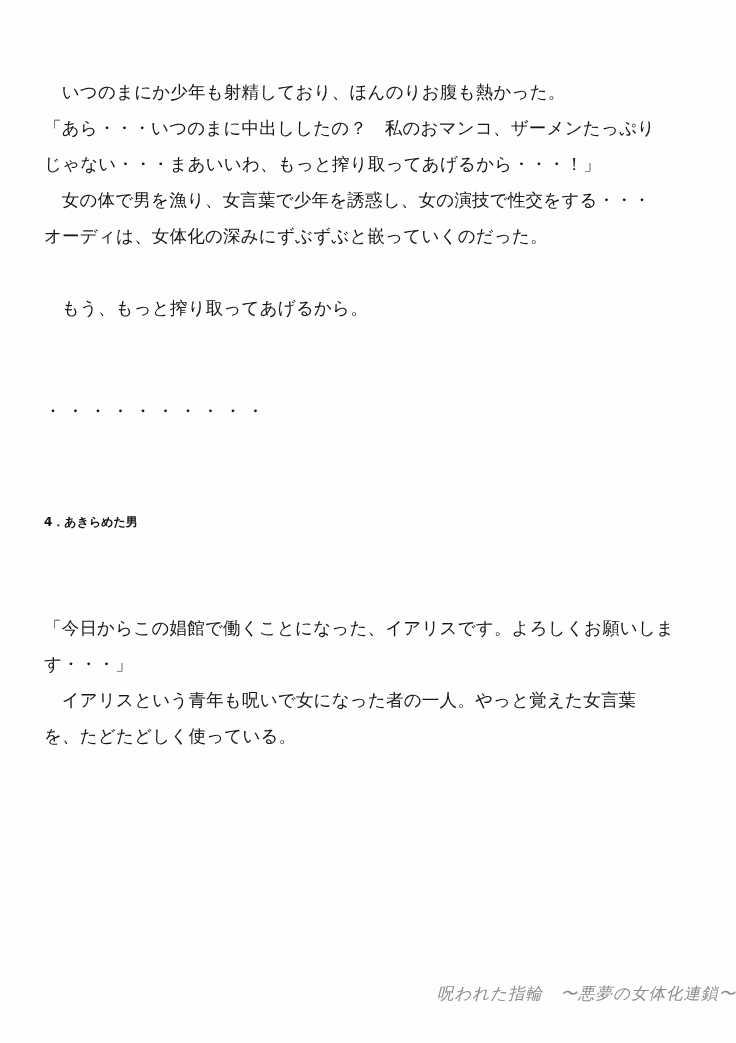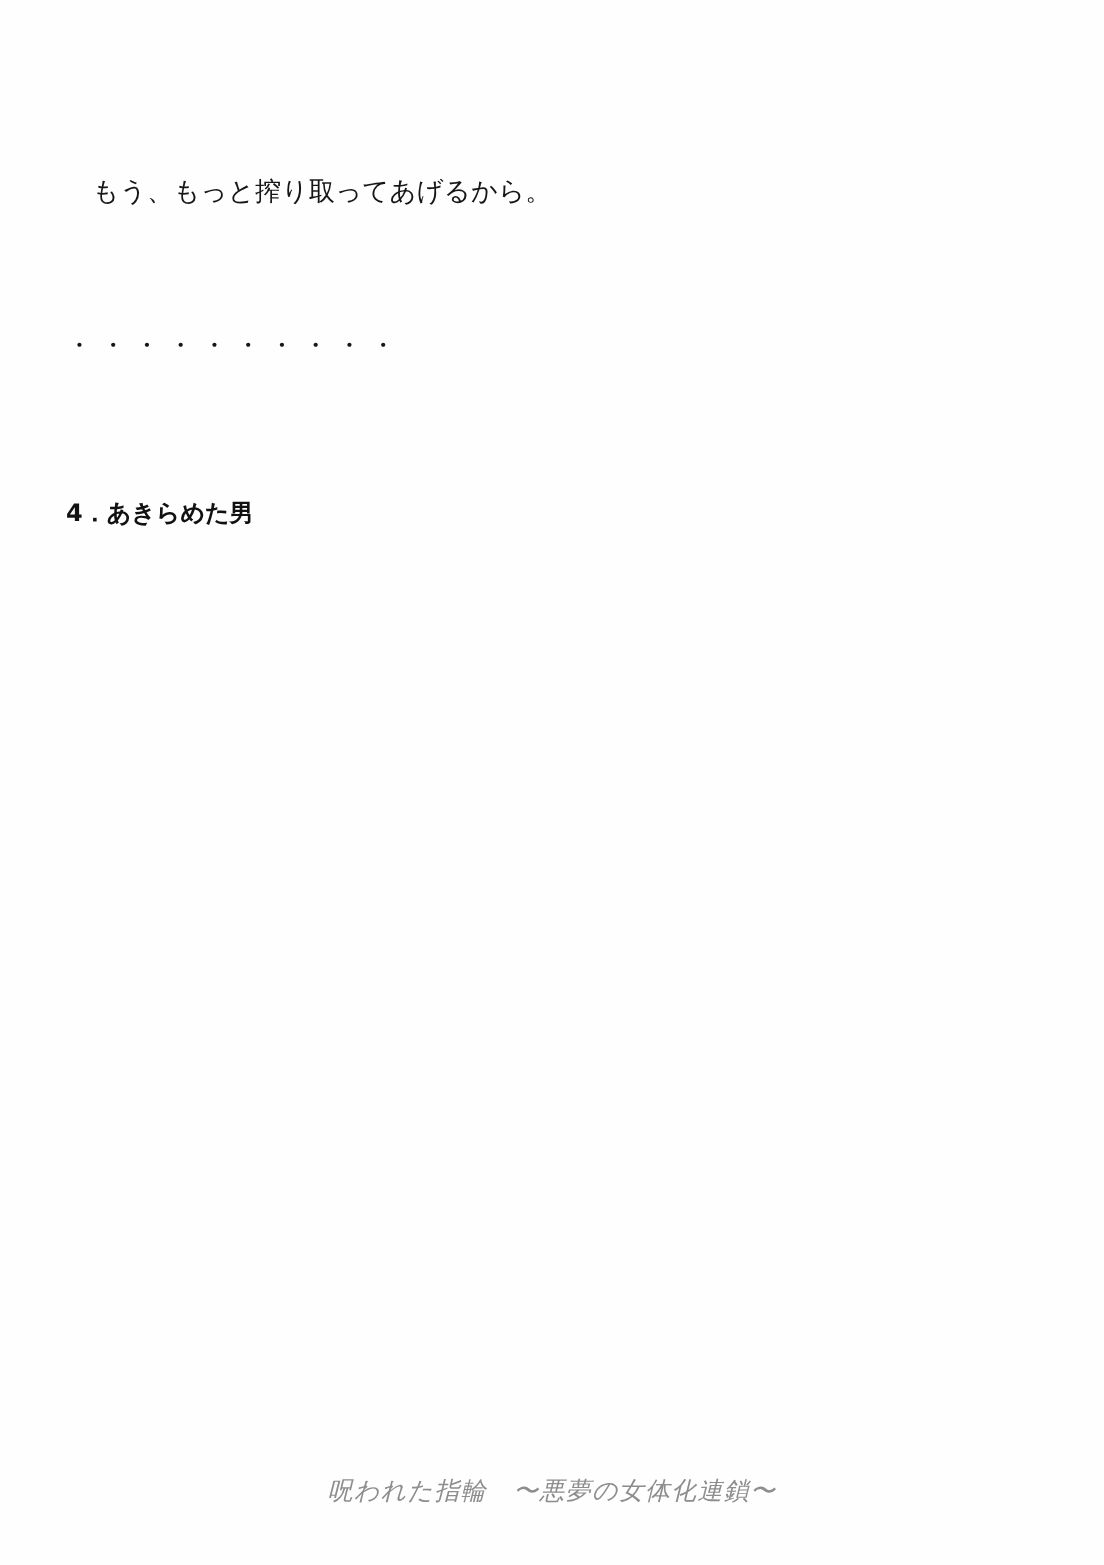--- a/index.html
+++ b/index.html
@@ -38,59 +38,72 @@
   .gap-small { height: 36px; }
   .gap-med { height: 70px; }
   .gap-large { height: 80px; }
   .dots {
     font-size: 17.5px;
     line-height: 30px;
     letter-spacing: 5px;
     color: #161616;
   }
   .section-heading {
-    font-size: 16px;
+    font-size: 12px;
     line-height: 32px;
     color: #111111;
     margin: 0;
   }
   .footer {
     position: absolute;
     left: 0;
     bottom: 38px;
     width: 736px;
-    text-align: center;
+    text-align: right;
     font-family: "DejaVu Serif", serif;
     font-style: italic;
     font-size: 16.5px;
     color: #8d8d8d;
     letter-spacing: 1px;
   }
 </style>
 </head>
 <body>
 
 <div class="page">
 
+  <div class="body-text">
+    <p class="para">　いつのまにか少年も射精しており、ほんのりお腹も熱かった。
+「あら・・・いつのまに中出ししたの？　私のおマンコ、ザーメンたっぷり
+じゃない・・・まあいいわ、もっと搾り取ってあげるから・・・！」
+　女の体で男を漁り、女言葉で少年を誘惑し、女の演技で性交をする・・・
+オーディは、女体化の深みにずぶずぶと嵌っていくのだった。</p>
+  </div>
 
   <div class="gap-small"></div>
 
   <div class="body-text">
     <p class="para">　もう、もっと搾り取ってあげるから。</p>
   </div>
 
   <div class="gap-med"></div>
 
   <div class="dots">・・・・・・・・・・</div>
 
   <div class="gap-large"></div>
 
   <h2 class="section-heading">4．あきらめた男</h2>
 
   <div class="gap-small"></div>
 
 
   <div class="gap-small"></div>
 
+  <div class="body-text">
+    <p class="para">「今日からこの娼館で働くことになった、イアリスです。よろしくお願いしま
+す・・・」
+　イアリスという青年も呪いで女になった者の一人。やっと覚えた女言葉
+を、たどたどしく使っている。</p>
+  </div>
 
 </div>
 
 <div class="footer">呪われた指輪　〜悪夢の女体化連鎖〜</div>
 
 </body></html>

